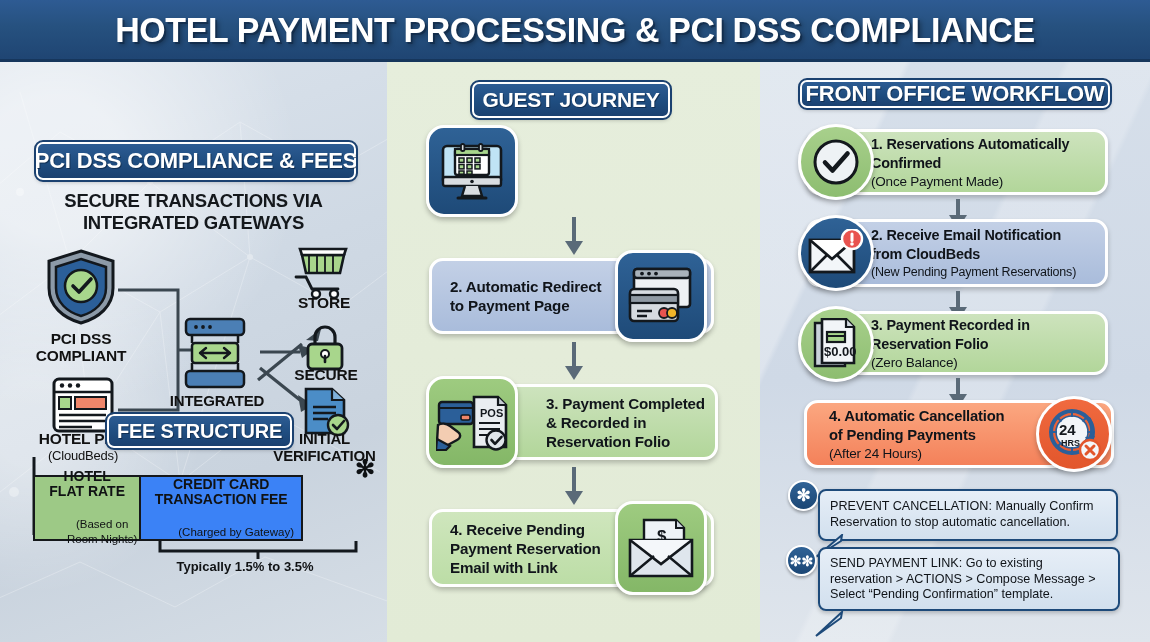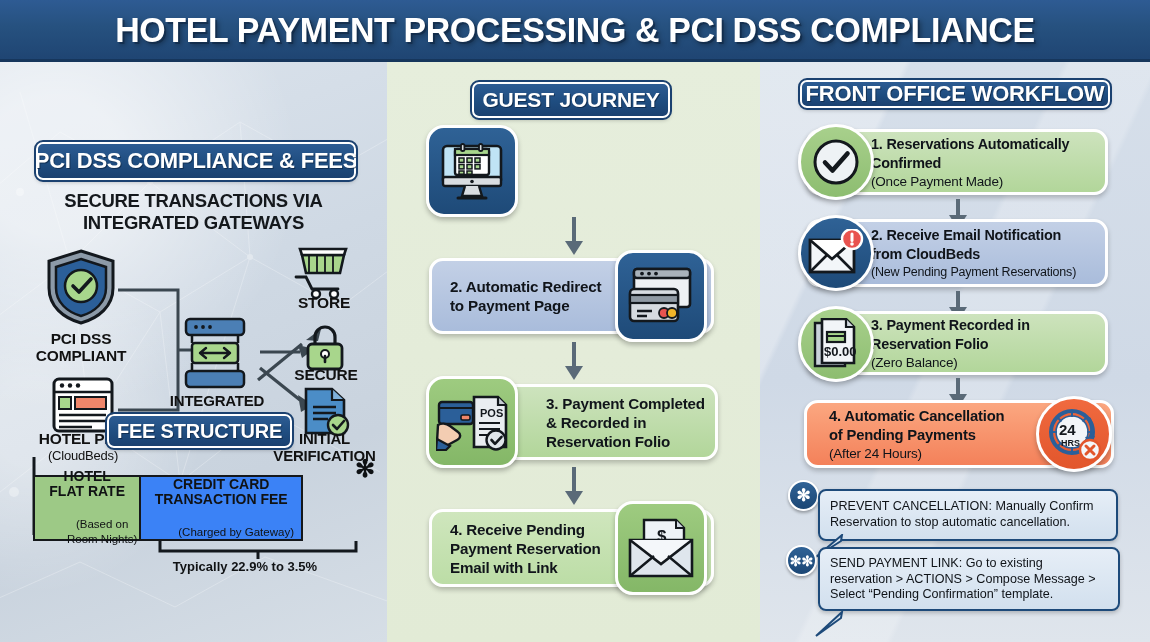--- a/index.html
+++ b/index.html
@@ -298,21 +298,21 @@
         <div class="s">(Based on Room Nights)</div>
       </div>
       <div class="fee-cell fee-orange" style="width:193px;">
         <div class="t">CREDIT CARD</div>
         <div class="t">TRANSACTION FEE</div>
         <div class="s">(Charged by Gateway)</div>
       </div>
     </div>
 
     <div class="fee-note" style="left:120px; top:497px; width:250px;">
-      <div class="a">Typically 22.9% to 3.5%</div>
+      <div class="a">Typically 1.5% to 3.5%</div>
     </div>
   </div>
 
   <div class="panel panel-mid">
     <div class="bg-mid"></div>
 
     <div class="pill" style="left:85px; top:20px; width:198px; height:36px;">
       <span style="font-size:21px;">GUEST JOURNEY</span>
     </div>
 

